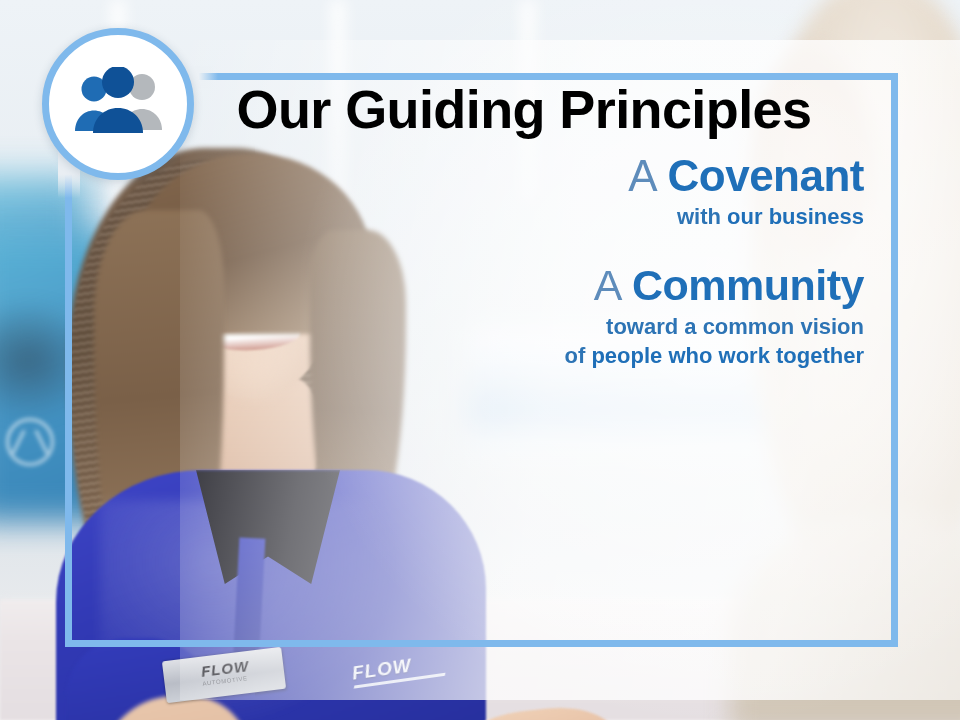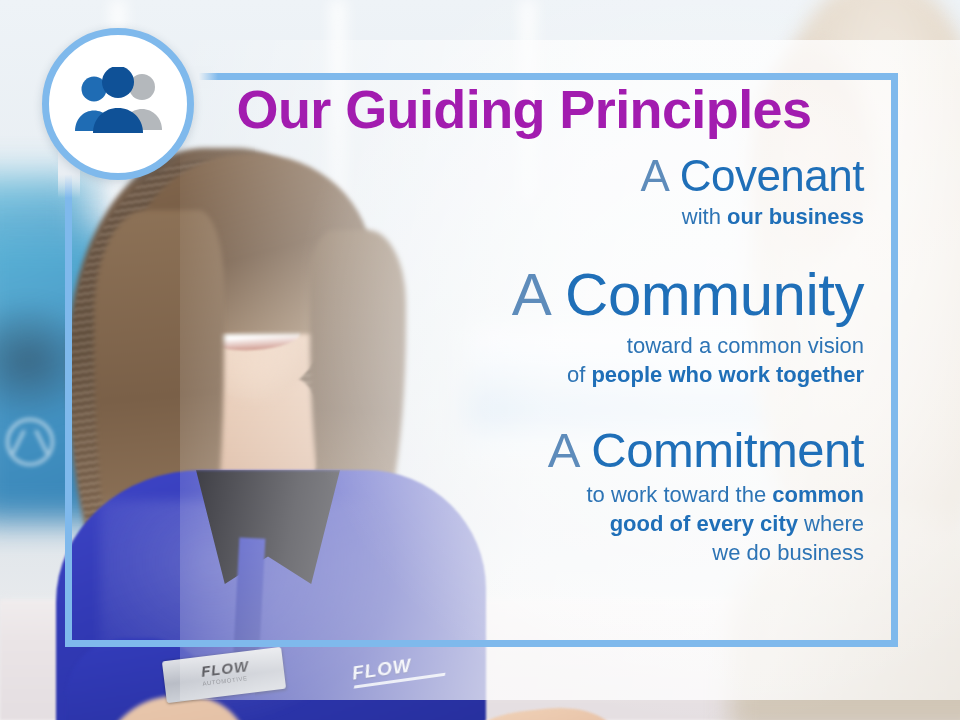--- a/index.html
+++ b/index.html
@@ -264,40 +264,40 @@
     box-shadow:0 2px 10px rgba(30,60,90,.18);
   }
   .badge-circle svg{position:absolute;left:50%;top:50%;transform:translate(-50%,-50%);}
 
   
   .content{
     position:absolute;left:180px;top:82px;width:700px;
     text-align:right;
   }
   .headline{
-    font-size:54px;font-weight:bold;color:#a21caf;letter-spacing:-.6px;
+    font-size:54px;font-weight:bold;color:#000000;letter-spacing:-.6px;
     line-height:1.02;margin:0 0 14px 0;padding-right:12px;
     text-align:center;
   }
   .principle{margin:0 0 4px 0;padding-right:16px;}
   .p-title{
     font-size:44px;line-height:1.12;white-space:nowrap;color:#2472b8;
   }
   .p-title .art{font-weight:normal;color:#5e8cbb;letter-spacing:0;}
-  .p-title .word{font-weight:normal;color:#1f6fb8;letter-spacing:-.5px;}
+  .p-title .word{font-weight:bold;color:#1f6fb8;letter-spacing:-.5px;}
   .p-sub{
     font-size:22px;line-height:1.32;color:#2d74b5;margin-top:2px;
   }
   .p-sub b{font-weight:bold;color:#1f6fb8;}
-  .p-sub .reg{font-weight:normal;}
+  .p-sub .reg{font-weight:bold;}
 
   .blk-1{margin-top:6px;}
   .blk-2{margin-top:30px;}
   .blk-3{margin-top:34px;}
-  .blk-2 .p-title{font-size:60px;}
+  .blk-2 .p-title{font-size:43px;}
   .blk-3 .p-title{font-size:49px;}
 </style>
 </head>
 <body>
 
 <div id="stage">
 
   <div class="bg">
     <div class="bg-room"></div>
     <div class="bg-screen2"></div>
@@ -391,26 +391,15 @@
       <div class="p-title">
         <span class="art">A</span>
         <span class="word">Community</span>
       </div>
       <div class="p-sub">
           <div><span class="reg">toward a common vision</span></div>
           <div><span class="reg">of </span><b>people who work together</b></div>
         </div>
     </div>
 
-    <div class="principle blk-3">
-      <div class="p-title">
-        <span class="art">A</span>
-        <span class="word">Commitment</span>
-      </div>
-      <div class="p-sub">
-          <div><span class="reg">to work toward the </span><b>common</b></div>
-          <div><b>good of every city</b><span class="reg"> where</span></div>
-          <div><span class="reg">we do business</span></div>
-        </div>
-    </div>
 
   </div>
 </div>
 
 </body></html>

